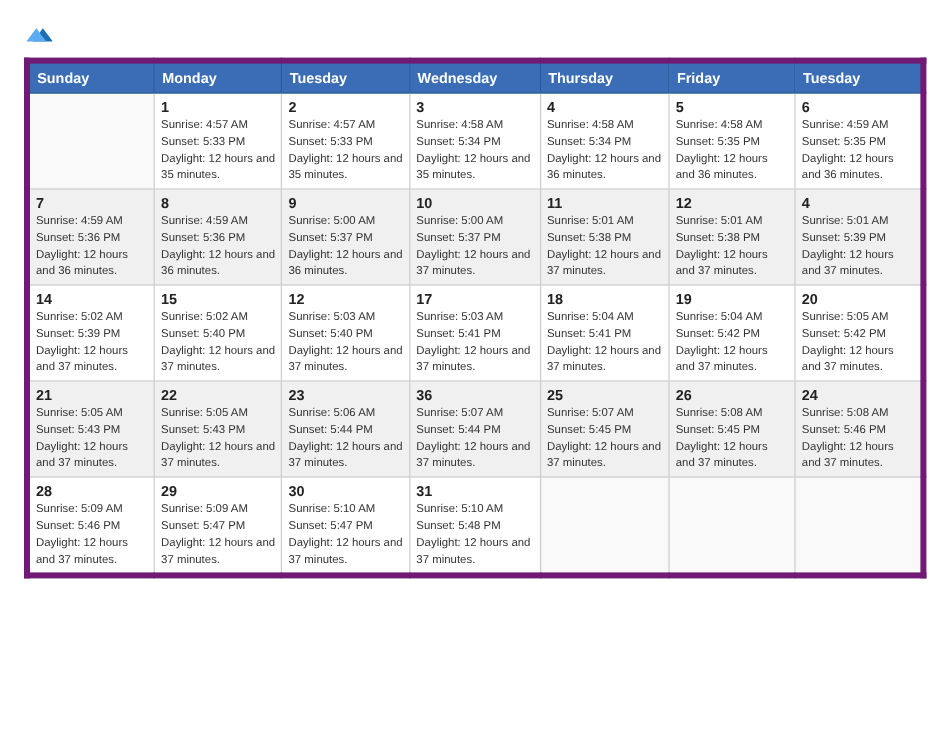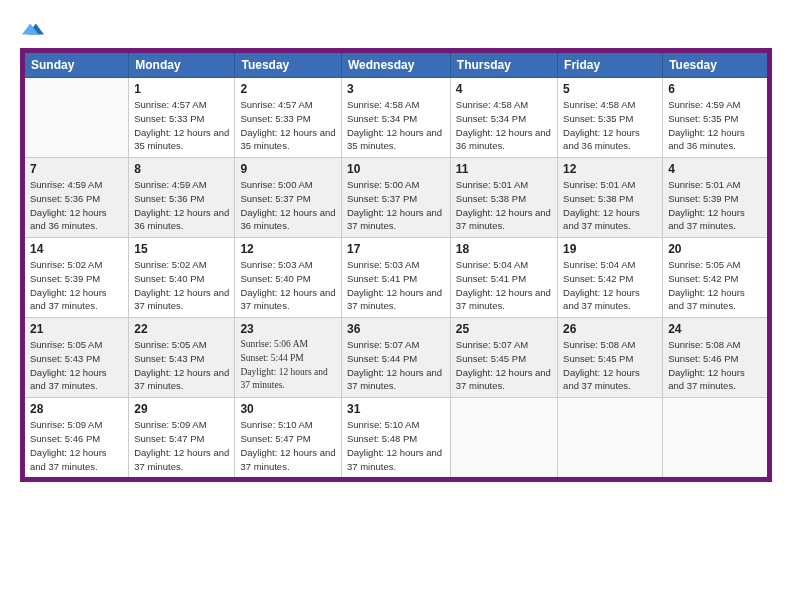--- a/index.html
+++ b/index.html
@@ -267,21 +267,21 @@
 Daylight: 12 hours and 37 minutes.</div>
           </td>
           <td>
             <span class="day-number">22</span>
             <div class="day-info" style="white-space: pre-line;">Sunrise: 5:05 AM
 Sunset: 5:43 PM
 Daylight: 12 hours and 37 minutes.</div>
           </td>
           <td>
             <span class="day-number">23</span>
-            <div class="day-info" style="white-space: pre-line; font-family: Liberation Serif, serif;">Sunrise: 5:06 AM
+            <div class="day-info" style="white-space: pre-line;">Sunrise: 5:06 AM
 Sunset: 5:44 PM
 Daylight: 12 hours and 37 minutes.</div>
           </td>
           <td>
             <span class="day-number">36</span>
             <div class="day-info" style="white-space: pre-line;">Sunrise: 5:07 AM
 Sunset: 5:44 PM
 Daylight: 12 hours and 37 minutes.</div>
           </td>
           <td>

